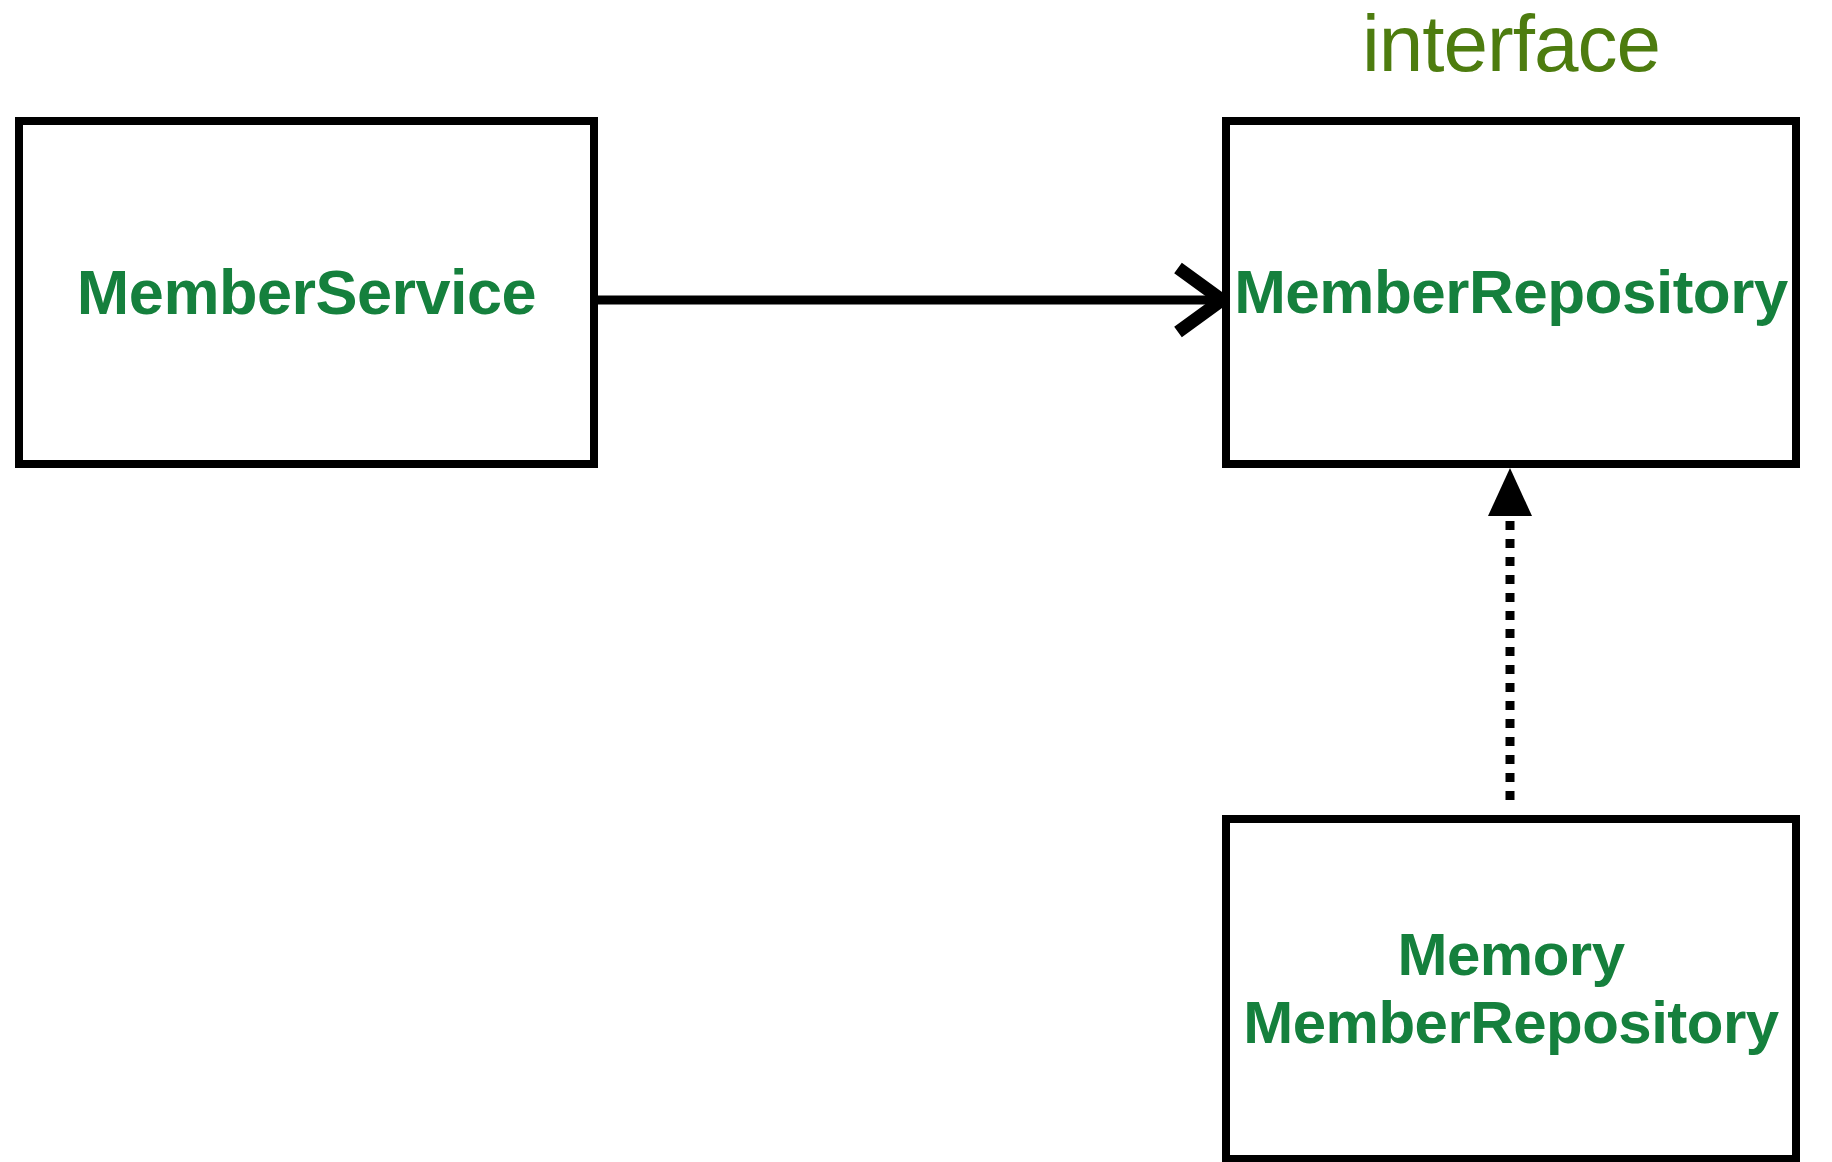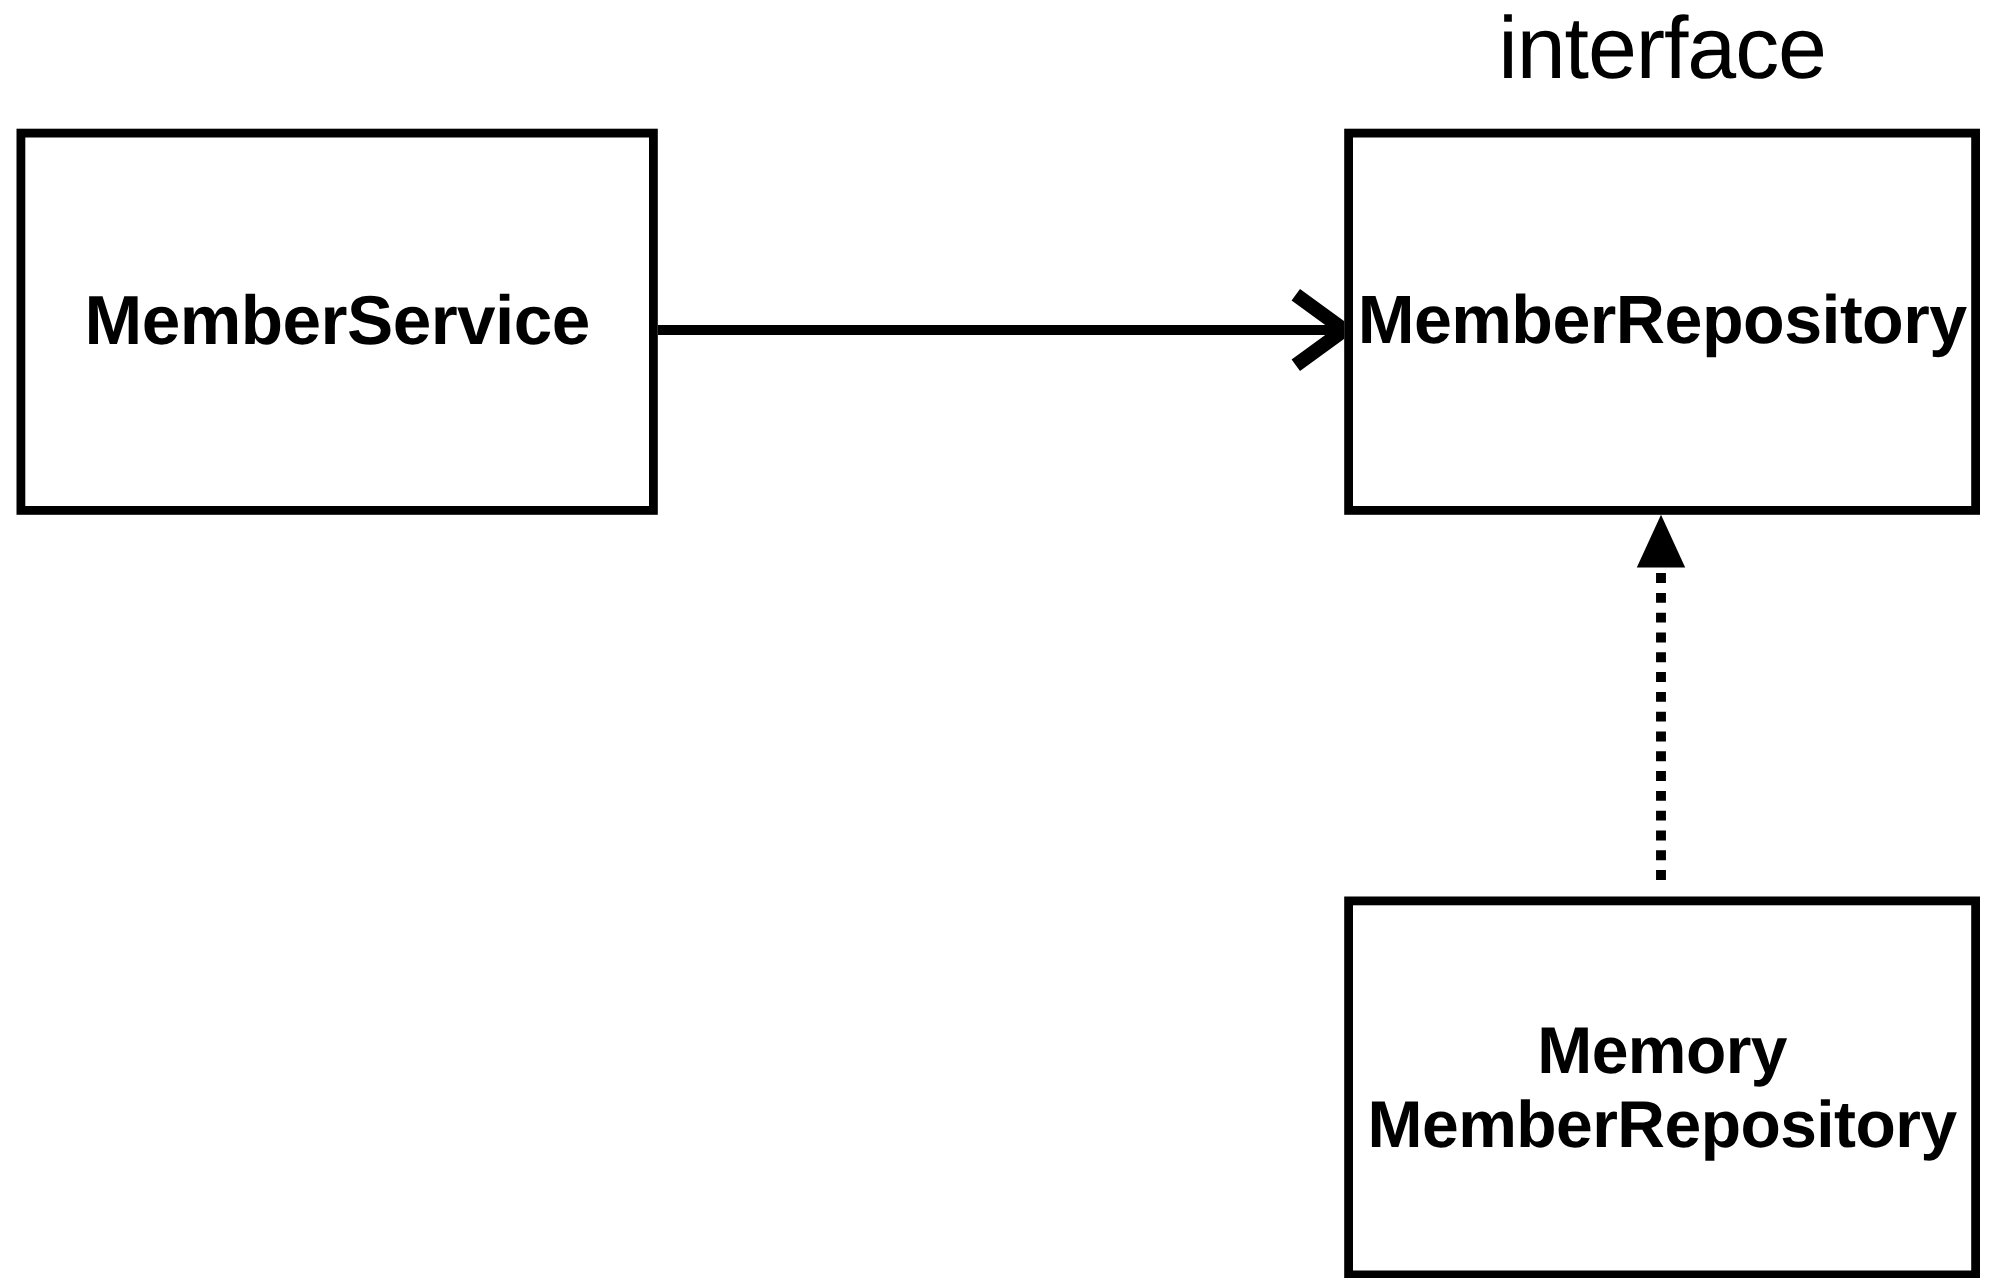--- a/index.html
+++ b/index.html
@@ -27,21 +27,21 @@
     box-sizing: border-box;
     background: #ffffff;
     border: 8px solid #000000;
     display: flex;
     align-items: center;
     justify-content: center;
   }
 
   .node-label {
     font-weight: bold;
-    color: #000000;
+    color: #15803d;
     text-align: center;
     line-height: 1.14;
     letter-spacing: -0.5px;
     white-space: pre-line;
     padding: 0 6px;
   }
 
   #node-member-service {
     left: 15px;
     top: 117px;
@@ -75,21 +75,21 @@
 
   
   #interface-label {
     position: absolute;
     left: 1222px;
     top: 4px;
     width: 578px;
     text-align: center;
     font-size: 80px;
     font-weight: normal;
-    color: #000000;
+    color: #4d7c0f;
     line-height: 1;
     letter-spacing: -1px;
   }
 
   
   .connector {
     position: absolute;
     left: 0;
     top: 0;
     width: 1832px;

